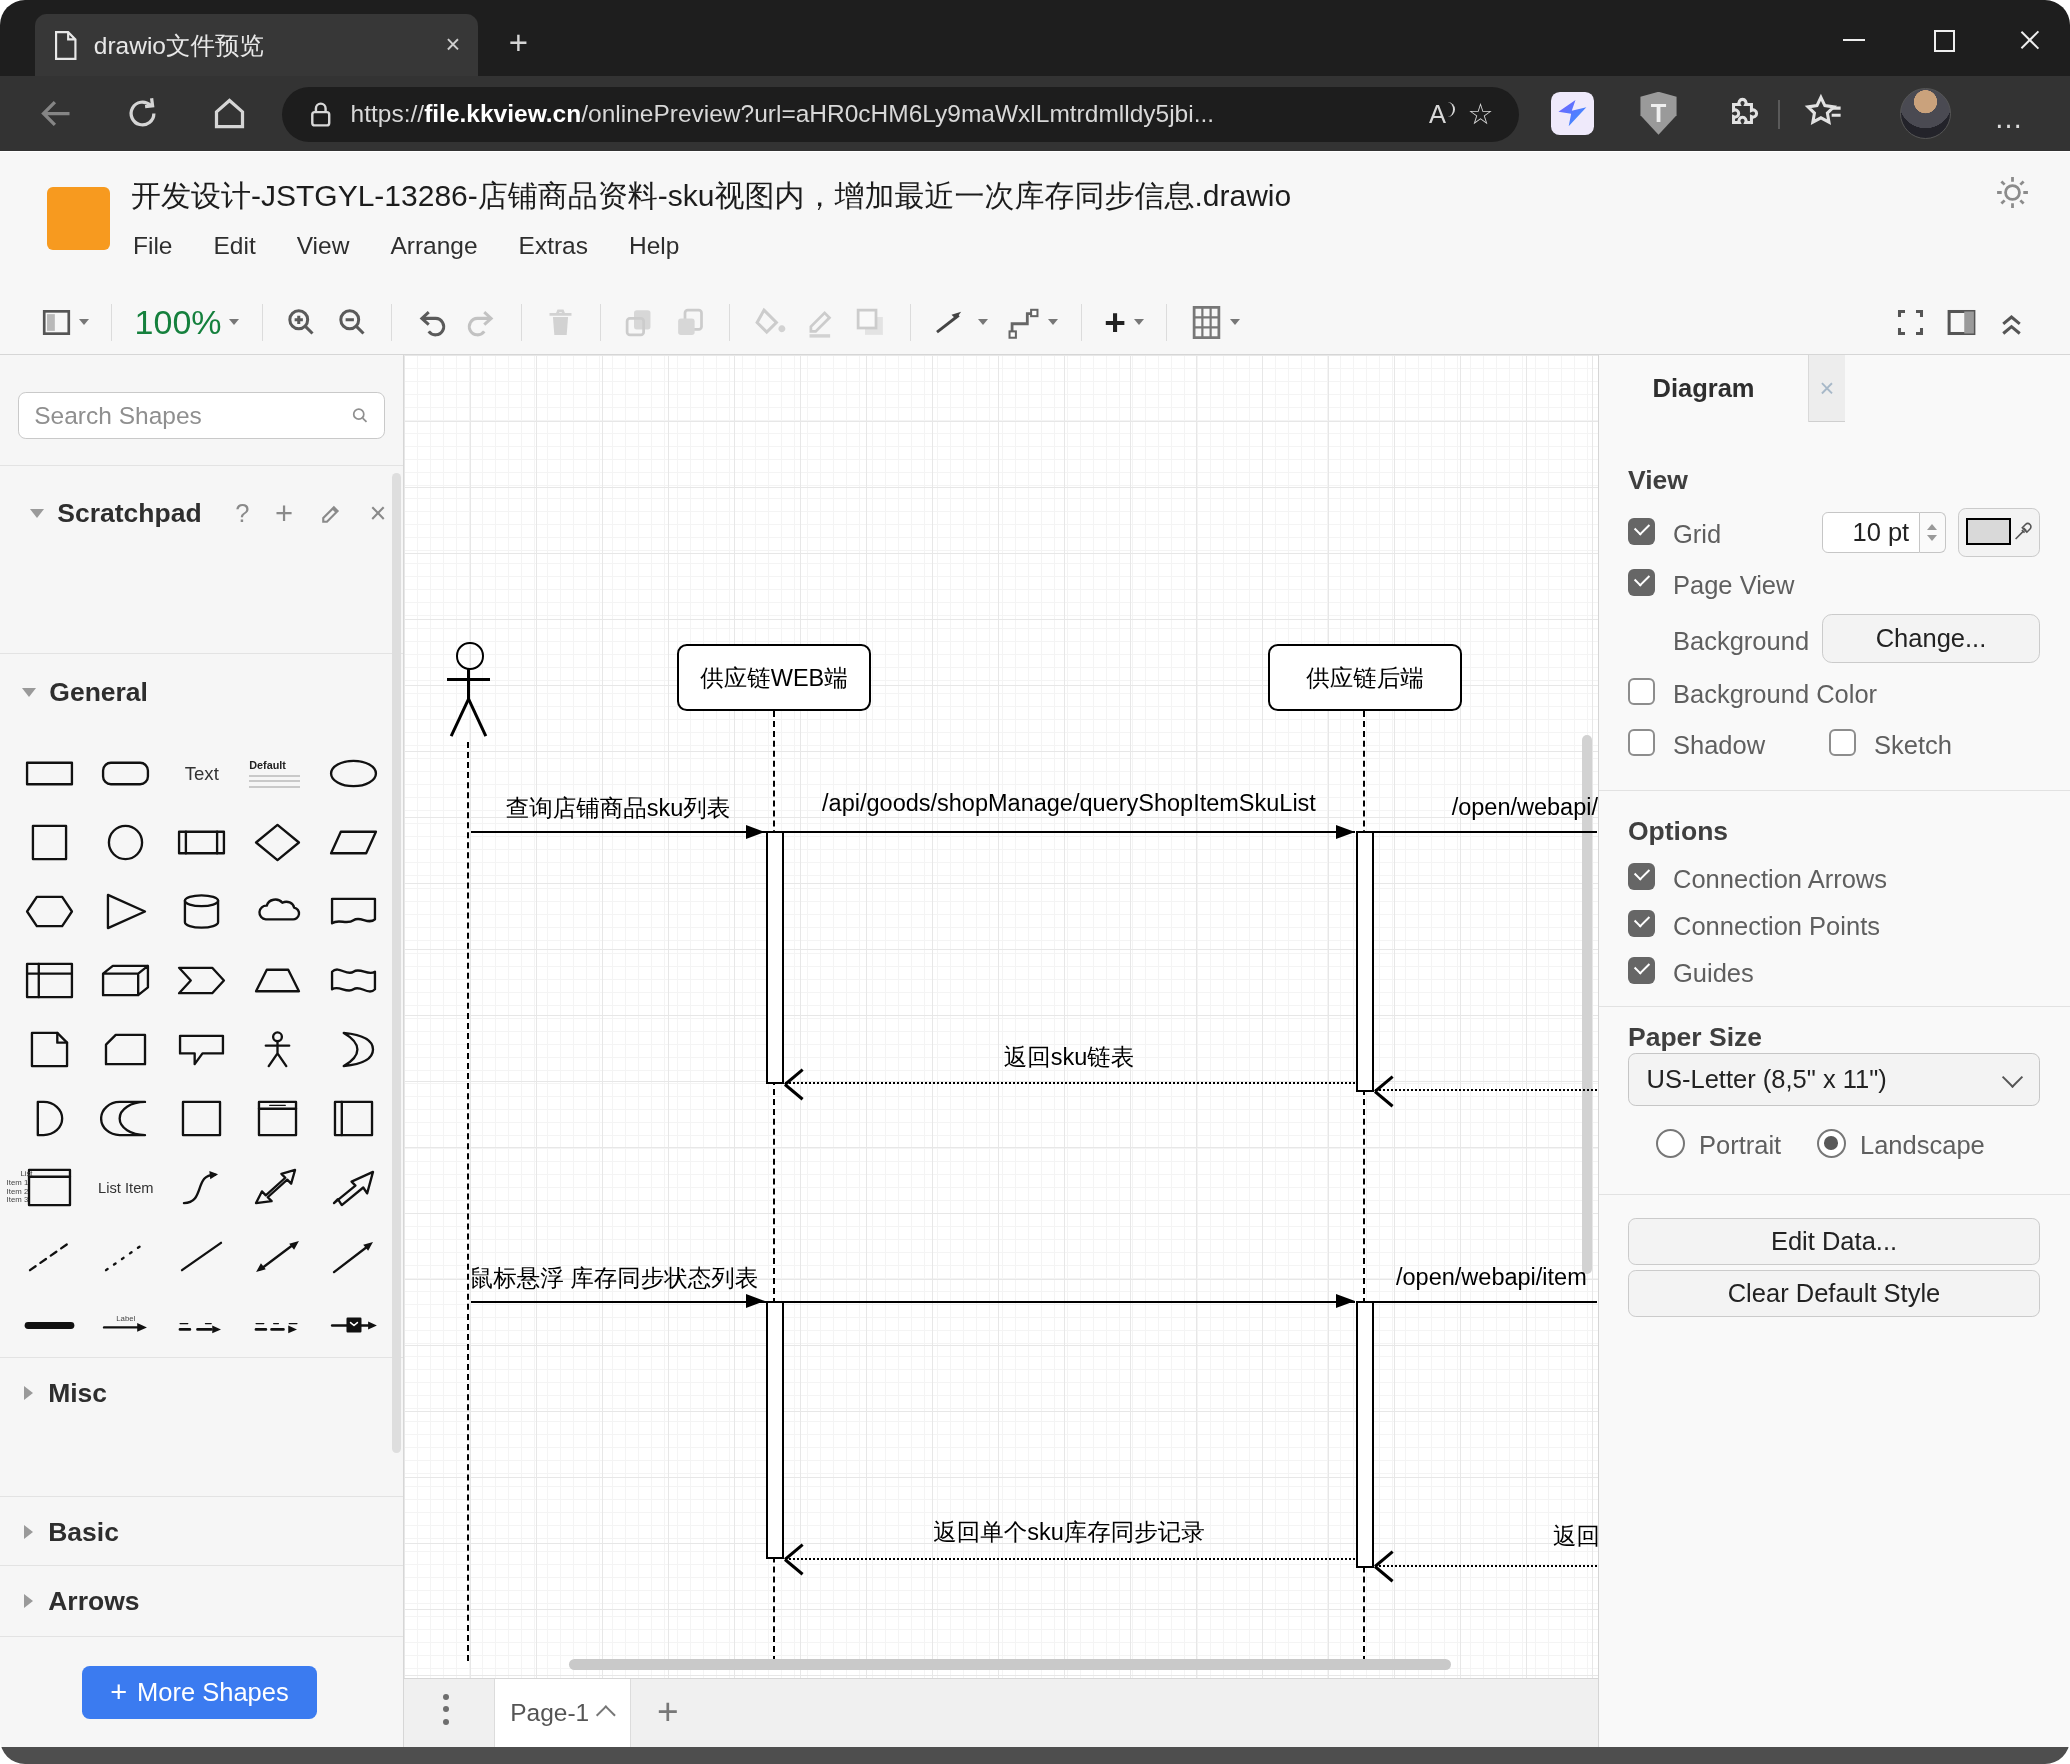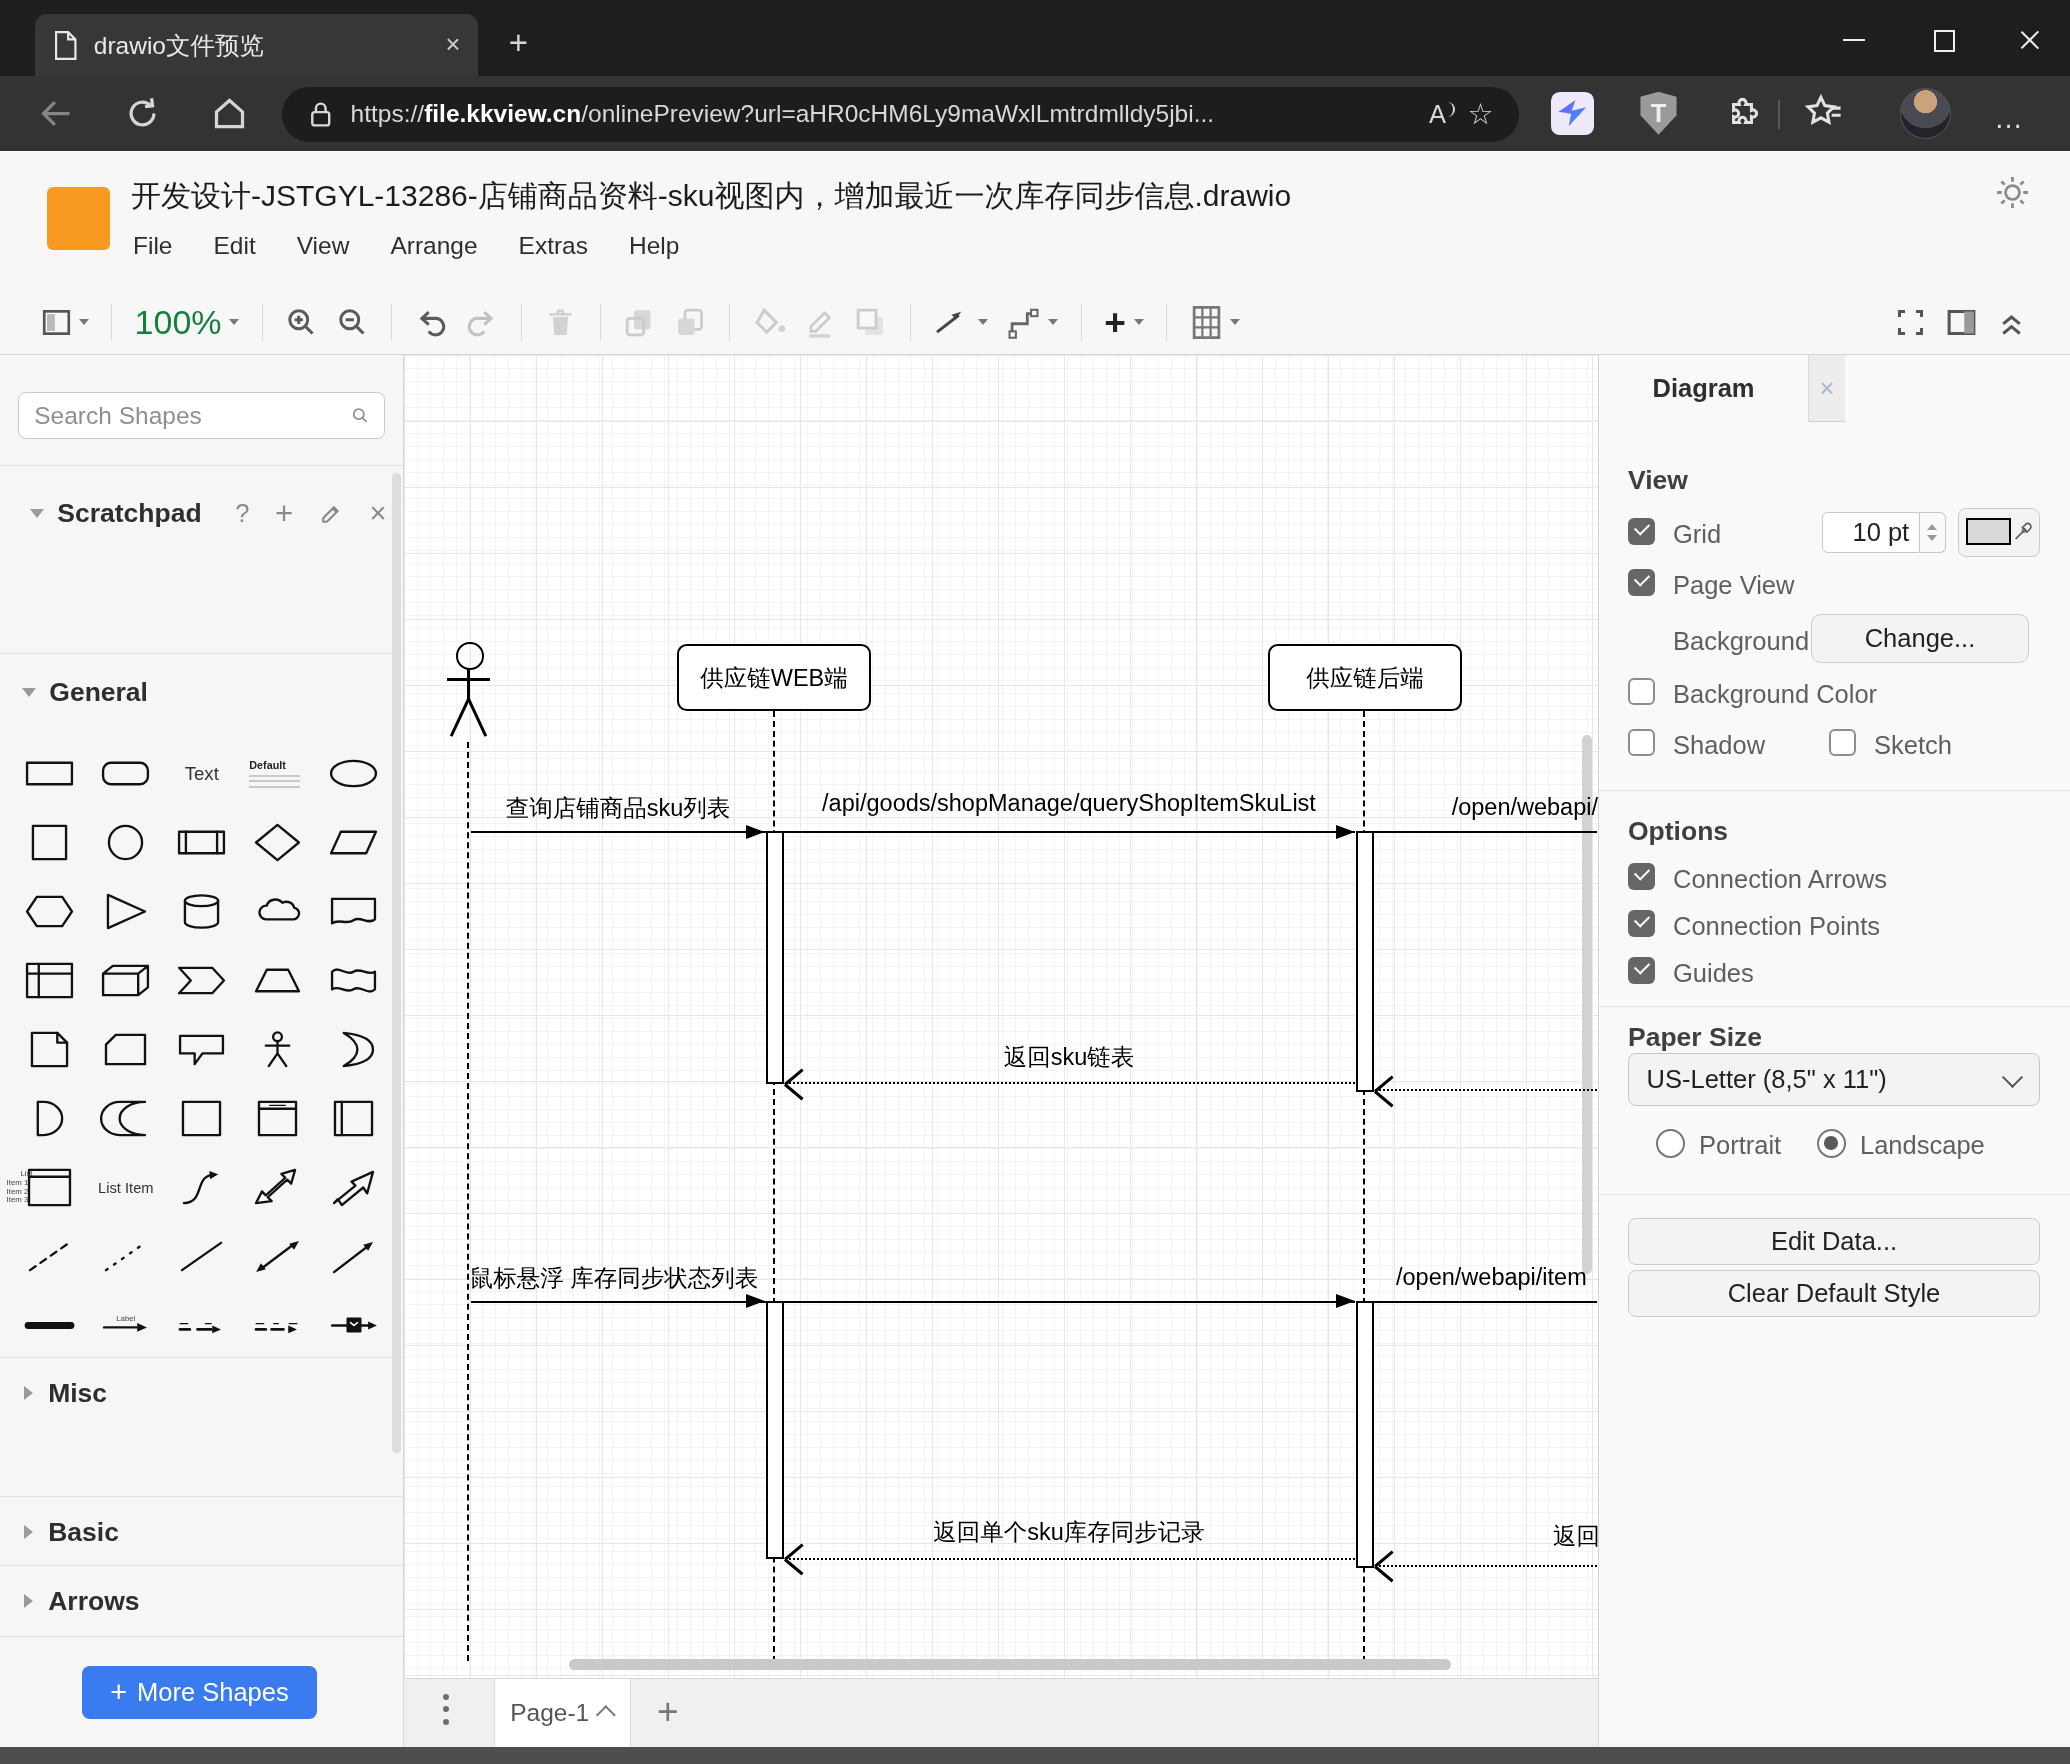--- a/index.html
+++ b/index.html
@@ -1,17 +1,17 @@
 <!DOCTYPE html>
 <html><head>
 <meta charset="utf-8">
 <style>
   html,body{margin:0;padding:0;}
   body{font-family:"Liberation Sans","DejaVu Sans",sans-serif;}
-  .screen{position:relative;width:2070px;height:1764px;background:#fff;overflow:hidden;}
+  .screen{position:relative;width:2070px;height:1764px;background:#fff;overflow:hidden;border-radius:25px;}
   .abs{position:absolute;}
 
   
   .titlebar{position:absolute;left:0;top:0;width:2070px;height:76px;background:#1e1e1e;}
   .btab{position:absolute;left:35px;top:13.7px;width:443px;height:63px;background:#373737;border-radius:11.8px 11.8px 0 0;display:flex;align-items:center;padding:0 17.6px;box-sizing:border-box;color:#e8e8e8;}
   .btab-title{font-size:24.5px;margin-left:15.7px;flex:1;white-space:nowrap;overflow:hidden;}
   .tab-close{color:#cfcfcf;font-size:25.5px;line-height:1;}
   .newtab{position:absolute;left:502px;top:25.5px;width:33px;height:33px;color:#d5d5d5;font-size:33px;line-height:33px;text-align:center;}
   .wc{position:absolute;top:27.4px;width:25.5px;height:25.5px;}
   .wc-min{left:1841px;} .wc-min::before{content:"";position:absolute;left:2px;top:11.8px;width:21.6px;height:2px;background:#eee;}
@@ -750,21 +750,21 @@
       <span class="swatch-inner"></span>
       <svg class="dropper" viewBox="0 0 24 24">
           <path d="M4 20 l9 -9 M13 8 l3 3 M11 10 l3 3 M15 4 a2.5 2.5 0 0 1 5 5 l-3.5 3.5 -5 -5 Z" fill="none" stroke="currentColor" stroke-width="1.8"></path>
         </svg>
     </div>
 
     <div class="cb cb-on" style="left:29px;top:214px;"></div>
     <div class="flab" style="left:74px;top:216px;">Page View</div>
 
     <div class="flab" style="left:74px;top:272px;">Background</div>
-    <div class="fbtn" style="left:212px;top:259px;width:218px;height:49px;">Change...</div>
+    <div class="fbtn" style="left:223px;top:259px;width:218px;height:49px;">Change...</div>
 
     <div class="cb cb-off" style="left:29px;top:323px;"></div>
     <div class="flab" style="left:74px;top:325px;">Background Color</div>
 
     <div class="cb cb-off" style="left:29px;top:374px;"></div>
     <div class="flab" style="left:74px;top:376px;">Shadow</div>
     <div class="cb cb-off" style="left:230px;top:374px;"></div>
     <div class="flab" style="left:275px;top:376px;">Sketch</div>
 
     <div class="fdiv" style="top:435px;"></div>

